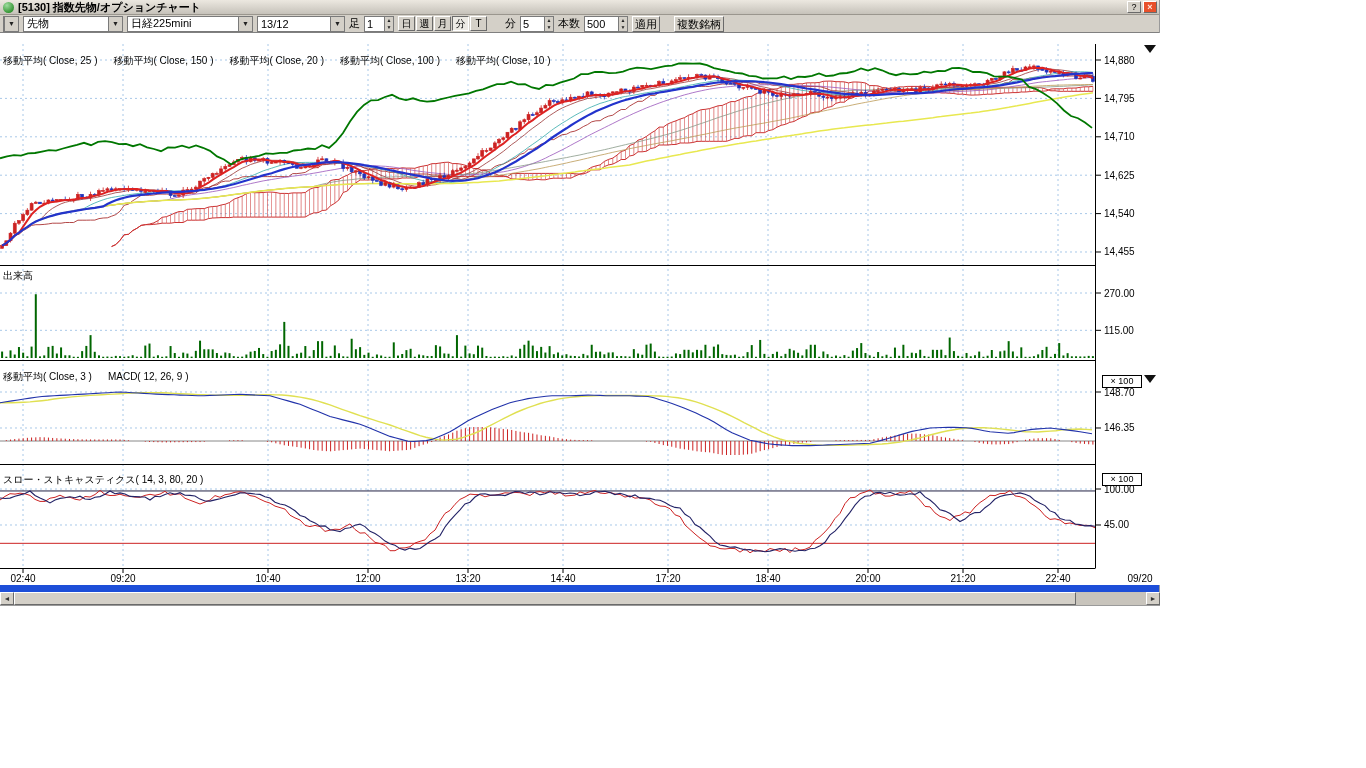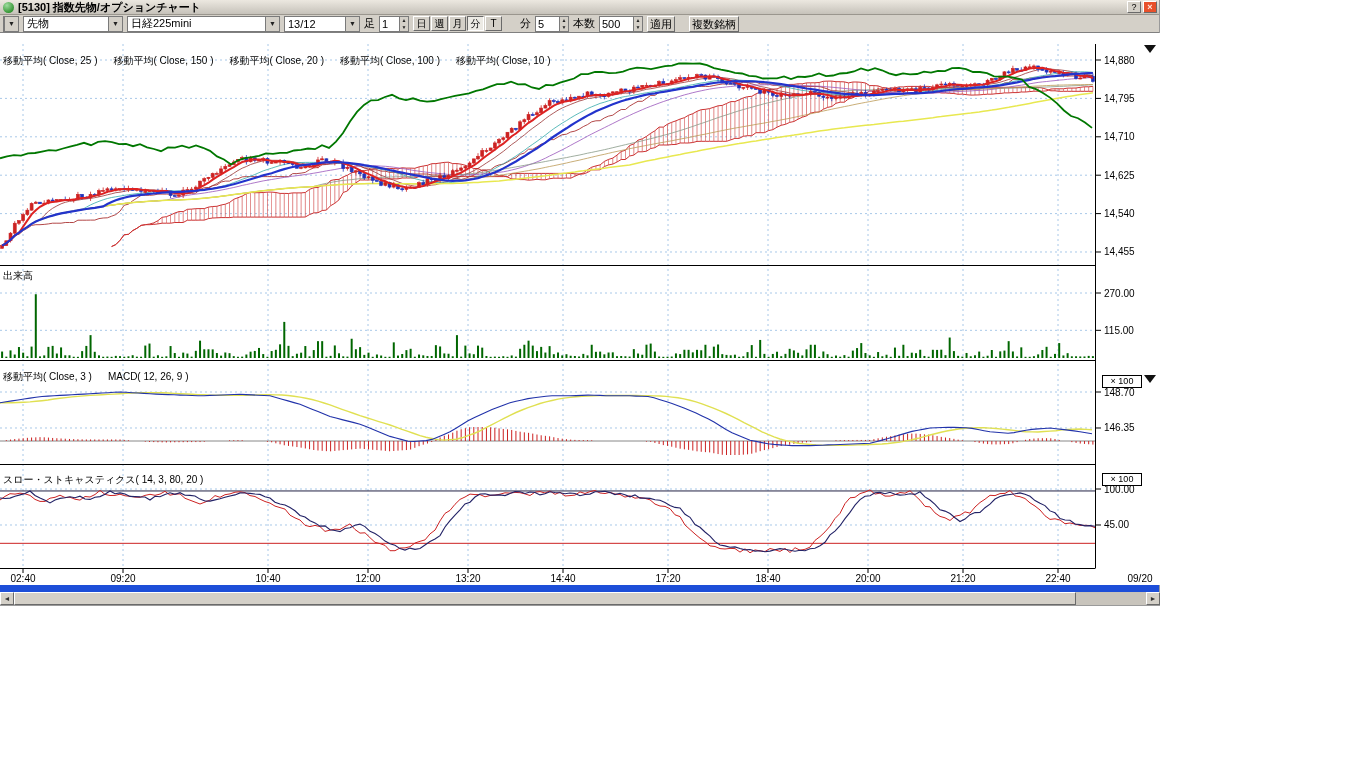--- a/index.html
+++ b/index.html
@@ -45,25 +45,25 @@
   </div>
 
   <div class="toolbar">
     <div class="dropdown" style="width:16px">
       <span class="dd-arrow">▼</span>
     </div>
     <div class="dropdown" style="width:100px">
       <span class="dd-text">先物</span>
       <span class="dd-arrow">▼</span>
     </div>
-    <div class="dropdown" style="width:153px">
+    <div class="dropdown" style="width:126px">
       <span class="dd-text">日経225mini</span>
       <span class="dd-arrow">▼</span>
     </div>
-    <div class="dropdown" style="width:76px">
+    <div class="dropdown" style="width:88px">
       <span class="dd-text">13/12</span>
       <span class="dd-arrow">▼</span>
     </div>
     <span class="tlabel">足</span>
     <div class="spin" style="width:30px">
       <span class="spin-val">1</span>
       <span class="spin-arrs">
           <span>▲</span>
           <span>▼</span>
         </span>

